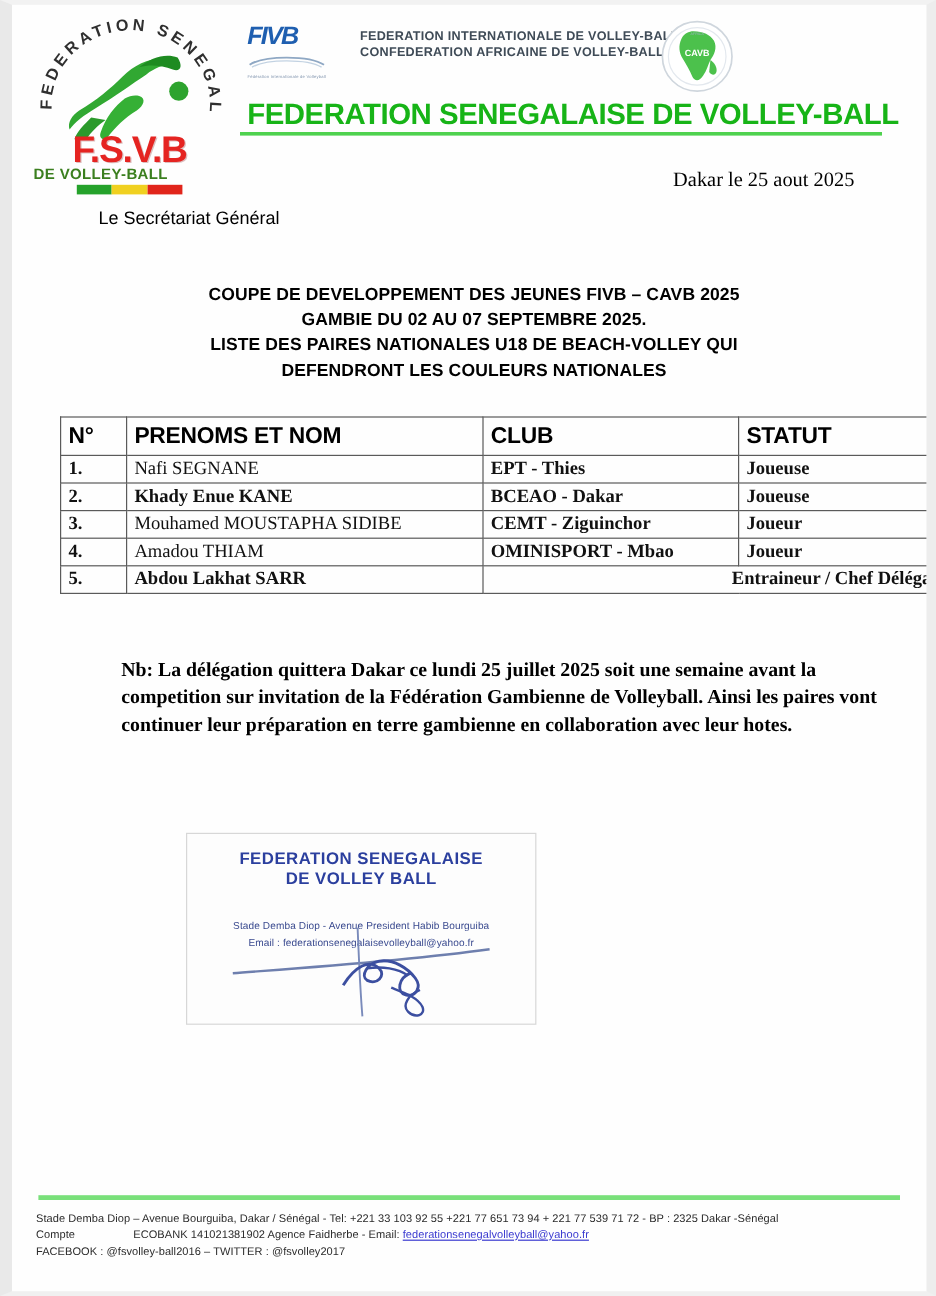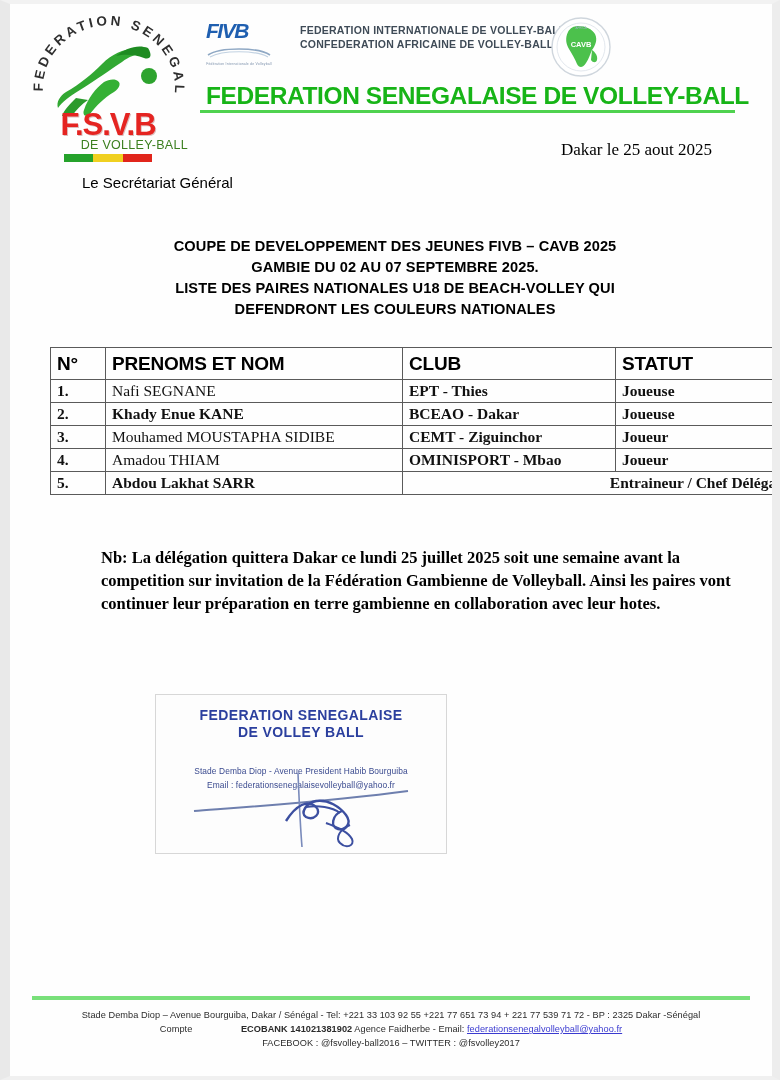--- a/index.html
+++ b/index.html
@@ -69,22 +69,22 @@
     letter-spacing: -1px;
     color: #e52421;
     font-family: "Liberation Sans", sans-serif;
     text-shadow: 1px 1px 0 rgba(120,0,0,0.25);
   }
   .fsvb-sub {
     position: absolute;
     left: 0;
     top: 126px;
     width: 160px;
-    text-align: right;
-    font-weight: normal;
+    text-align: left;
+    font-weight: bold;
     font-size: 12.5px;
     letter-spacing: 0.3px;
     color: #3b7f1f;
   }
   .fsvb-flag {
     position: absolute;
     left: 36px;
     top: 142px;
     width: 88px;
     height: 8px;
@@ -297,30 +297,30 @@
     top: 992px;
     width: 718px;
     height: 4px;
     background: #79e07a;
   }
   .footer {
     position: absolute;
     left: 20px;
     top: 1004px;
     width: 722px;
-    text-align: center;
+    text-align: left;
   }
   .footer div {
     font-family: "Liberation Sans", sans-serif;
     font-size: 9.2px;
     color: #2b2b2b;
     line-height: 14px;
     letter-spacing: 0.05px;
   }
-  .footer b { font-weight: bold; padding-left: 46px; }
+  .footer b { font-weight: normal; padding-left: 46px; }
   .footer .mail {
     color: #3a3ad0;
     text-decoration: underline;
   }
 </style>
 </head>
 <body>
 
 <div class="page">
 <div class="sheet">

